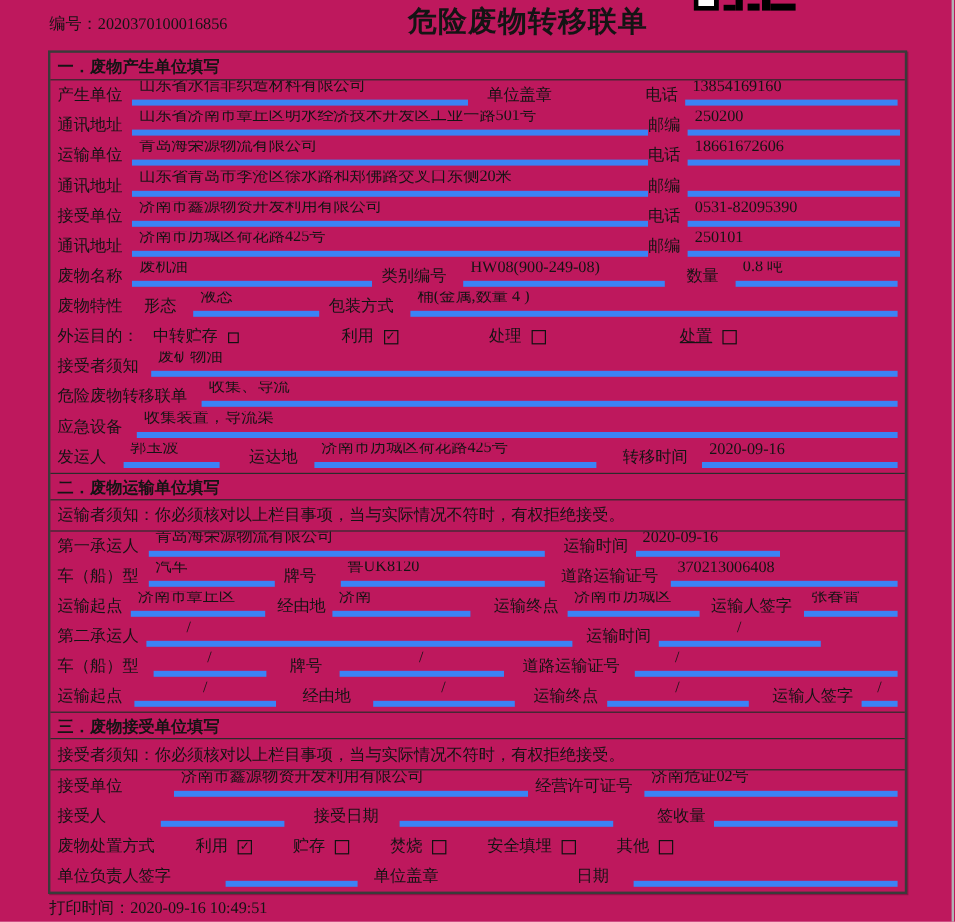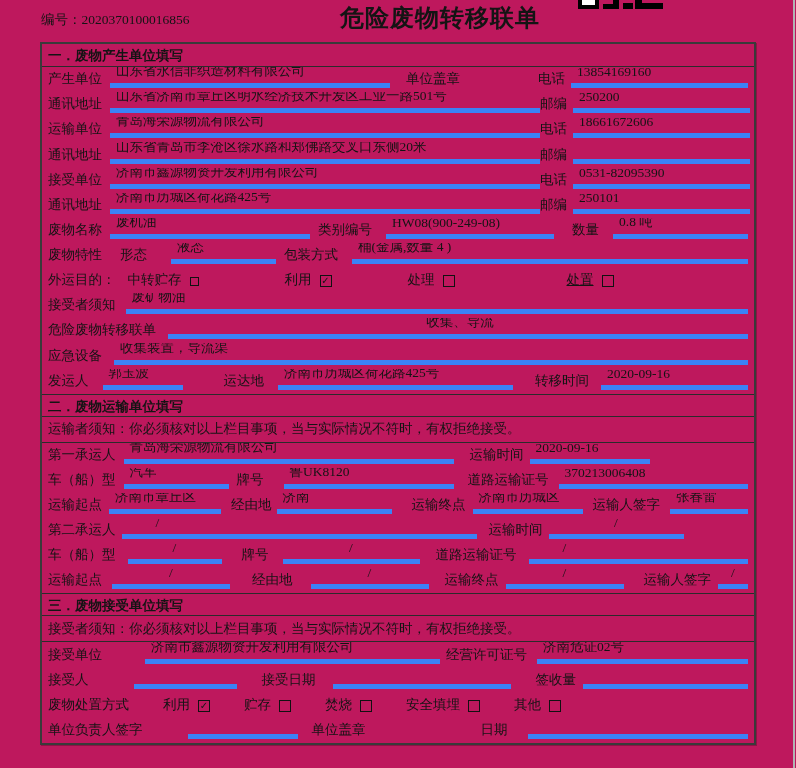--- a/index.html
+++ b/index.html
@@ -114,51 +114,51 @@
         <span class="lbl">废物名称</span>
         <span class="val" style="width: 200px; margin-left: 8px;">废机油</span>
         <span class="lbl" style="margin-left: 8px;">类别编号</span>
         <span class="val" style="width: 168px; margin-left: 14px;">HW08(900-249-08)</span>
         <span class="lbl" style="margin-left: 18px;">数量</span>
         <span class="val grow" style="margin-left: 14px;">0.8 吨</span>
       </div>
       <div class="row">
         <span class="lbl">废物特性</span>
         <span class="lbl" style="margin-left: 18px;">形态</span>
-        <span class="val" style="width: 105px; margin-left: 24px;">液态</span>
+        <span class="val" style="width: 105px; margin-left: 14px;">液态</span>
         <span class="lbl" style="margin-left: 8px;">包装方式</span>
         <span class="val grow" style="margin-left: 14px;">桶(金属,数量 4 )</span>
       </div>
       <div class="row">
         <span class="lbl">外运目的：</span>
         <span class="lbl" style="margin-left: 12px;">中转贮存</span>
         <span class="cb small" style="margin-left: 8px;"></span>
         <span class="lbl" style="margin-left: 86px;">利用</span>
         <span class="cb" style="margin-left: 8px;">✓</span>
         <span class="lbl" style="margin-left: 76px;">处理</span>
         <span class="cb" style="margin-left: 8px;"></span>
         <span class="lbl" style="margin-left: 112px; text-decoration: underline;">处置</span>
         <span class="cb" style="margin-left: 8px;"></span>
       </div>
       <div class="row">
         <span class="lbl">接受者须知</span>
         <span class="val grow" style="margin-left: 10px;">废矿物油</span>
       </div>
       <div class="row">
         <span class="lbl">危险废物转移联单</span>
-        <span class="val grow" style="margin-left: 12px; text-align: center;">收集、导流</span>
+        <span class="val grow" style="margin-left: 12px;">收集、导流</span>
       </div>
       <div class="row">
         <span class="lbl">应急设备</span>
         <span class="val grow" style="margin-left: 12px;">收集装置，导流渠</span>
       </div>
       <div class="row">
         <span class="lbl">发运人</span>
         <span class="val" style="width: 80px; margin-left: 14px;">郭玉波</span>
-        <span class="lbl" style="margin-left: 41px;">运达地</span>
+        <span class="lbl" style="margin-left: 25px;">运达地</span>
         <span class="val" style="width: 235px; margin-left: 14px;">济南市历城区荷花路425号</span>
         <span class="lbl" style="margin-left: 22px;">转移时间</span>
         <span class="val grow" style="margin-left: 12px;">2020-09-16</span>
       </div>
       <div class="section-header bt">二．废物运输单位填写</div>
       <div class="row notice">运输者须知：你必须核对以上栏目事项，当与实际情况不符时，有权拒绝接受。</div>
       <div class="row">
         <span class="lbl">第一承运人</span>
         <span class="val" style="width: 330px; margin-left: 8px;">青岛海荣源物流有限公司</span>
         <span class="lbl" style="margin-left: 16px;">运输时间</span>
@@ -212,21 +212,21 @@
         <span class="lbl">接受单位</span>
         <span class="val" style="width: 295px; margin-left: 43px;">济南市鑫源物资开发利用有限公司</span>
         <span class="lbl" style="margin-left: 6px;">经营许可证号</span>
         <span class="val grow" style="margin-left: 10px;">济南危证02号</span>
       </div>
       <div class="row">
         <span class="lbl">接受人</span>
         <span class="val" style="width: 103px; margin-left: 45px;"></span>
         <span class="lbl" style="margin-left: 25px;">接受日期</span>
         <span class="val" style="width: 178px; margin-left: 17px;"></span>
-        <span class="lbl" style="margin-left: 25px;">签收量</span>
+        <span class="lbl" style="margin-left: 37px;">签收量</span>
         <span class="val grow" style="margin-left: 7px;"></span>
       </div>
       <div class="row">
         <span class="lbl">废物处置方式</span>
         <span class="lbl" style="margin-left: 34px;">利用</span>
         <span class="cb" style="margin-left: 8px;">✓</span>
         <span class="lbl" style="margin-left: 34px;">贮存</span>
         <span class="cb" style="margin-left: 8px;"></span>
         <span class="lbl" style="margin-left: 34px;">焚烧</span>
         <span class="cb" style="margin-left: 8px;"></span>
@@ -237,15 +237,16 @@
       </div>
       <div class="row">
         <span class="lbl">单位负责人签字</span>
         <span class="val" style="width: 110px; margin-left: 45px;"></span>
         <span class="lbl" style="margin-left: 14px;">单位盖章</span>
         <span class="lbl" style="margin-left: 115px;">日期</span>
         <span class="val grow" style="margin-left: 20px;"></span>
       </div>
     </div>
 
+  <div class="print-time"><span>打印时间：</span><span>2020-09-16 10:49:51</span></div>
 
   <div class="edge-line"></div>
 </div>
 
 </body></html>

